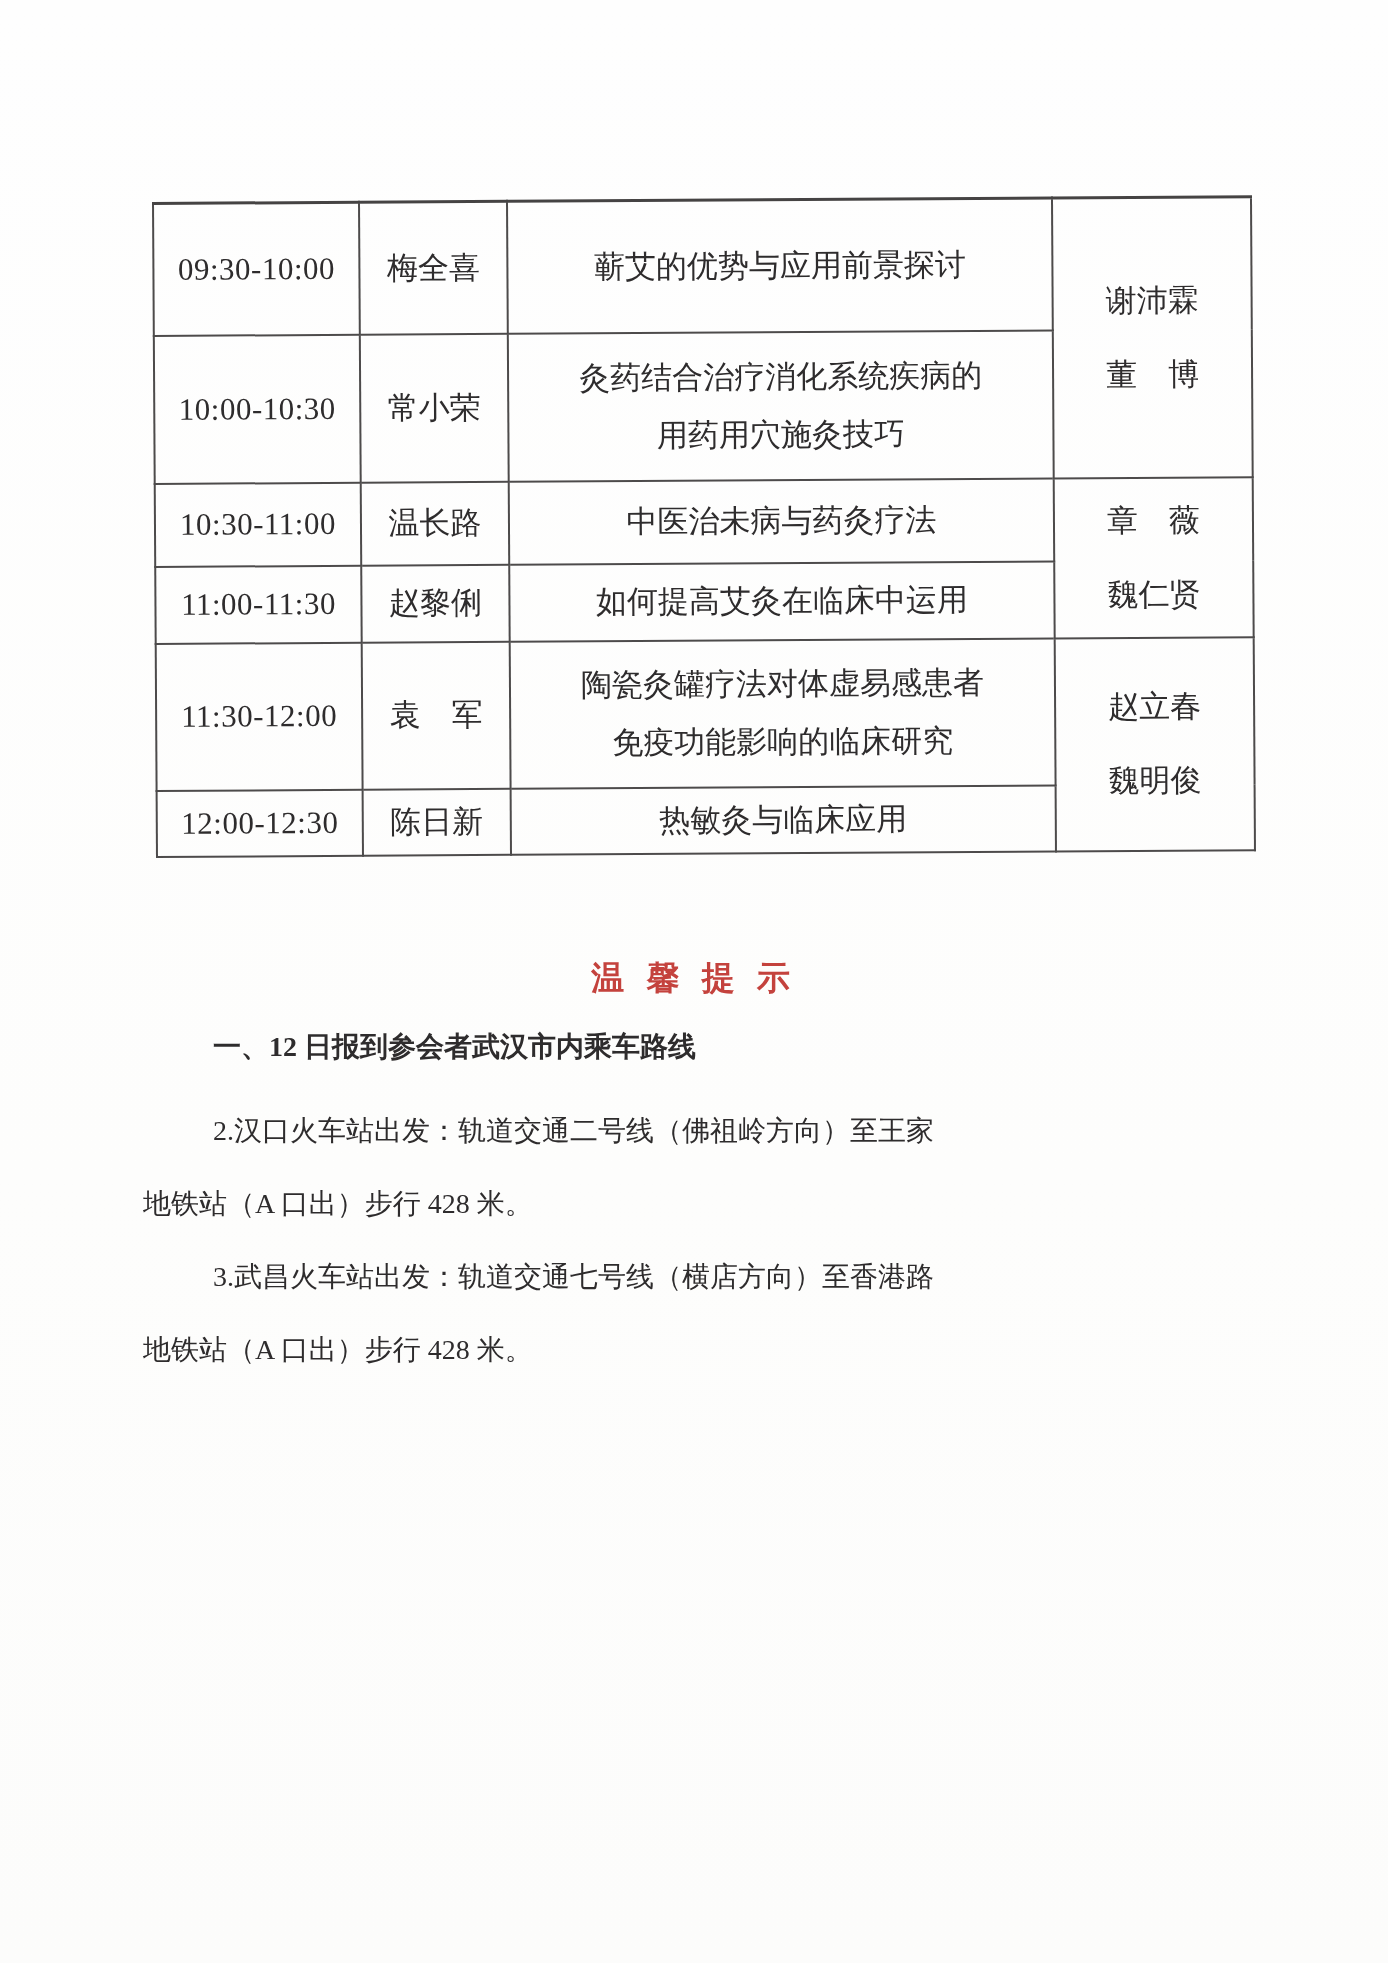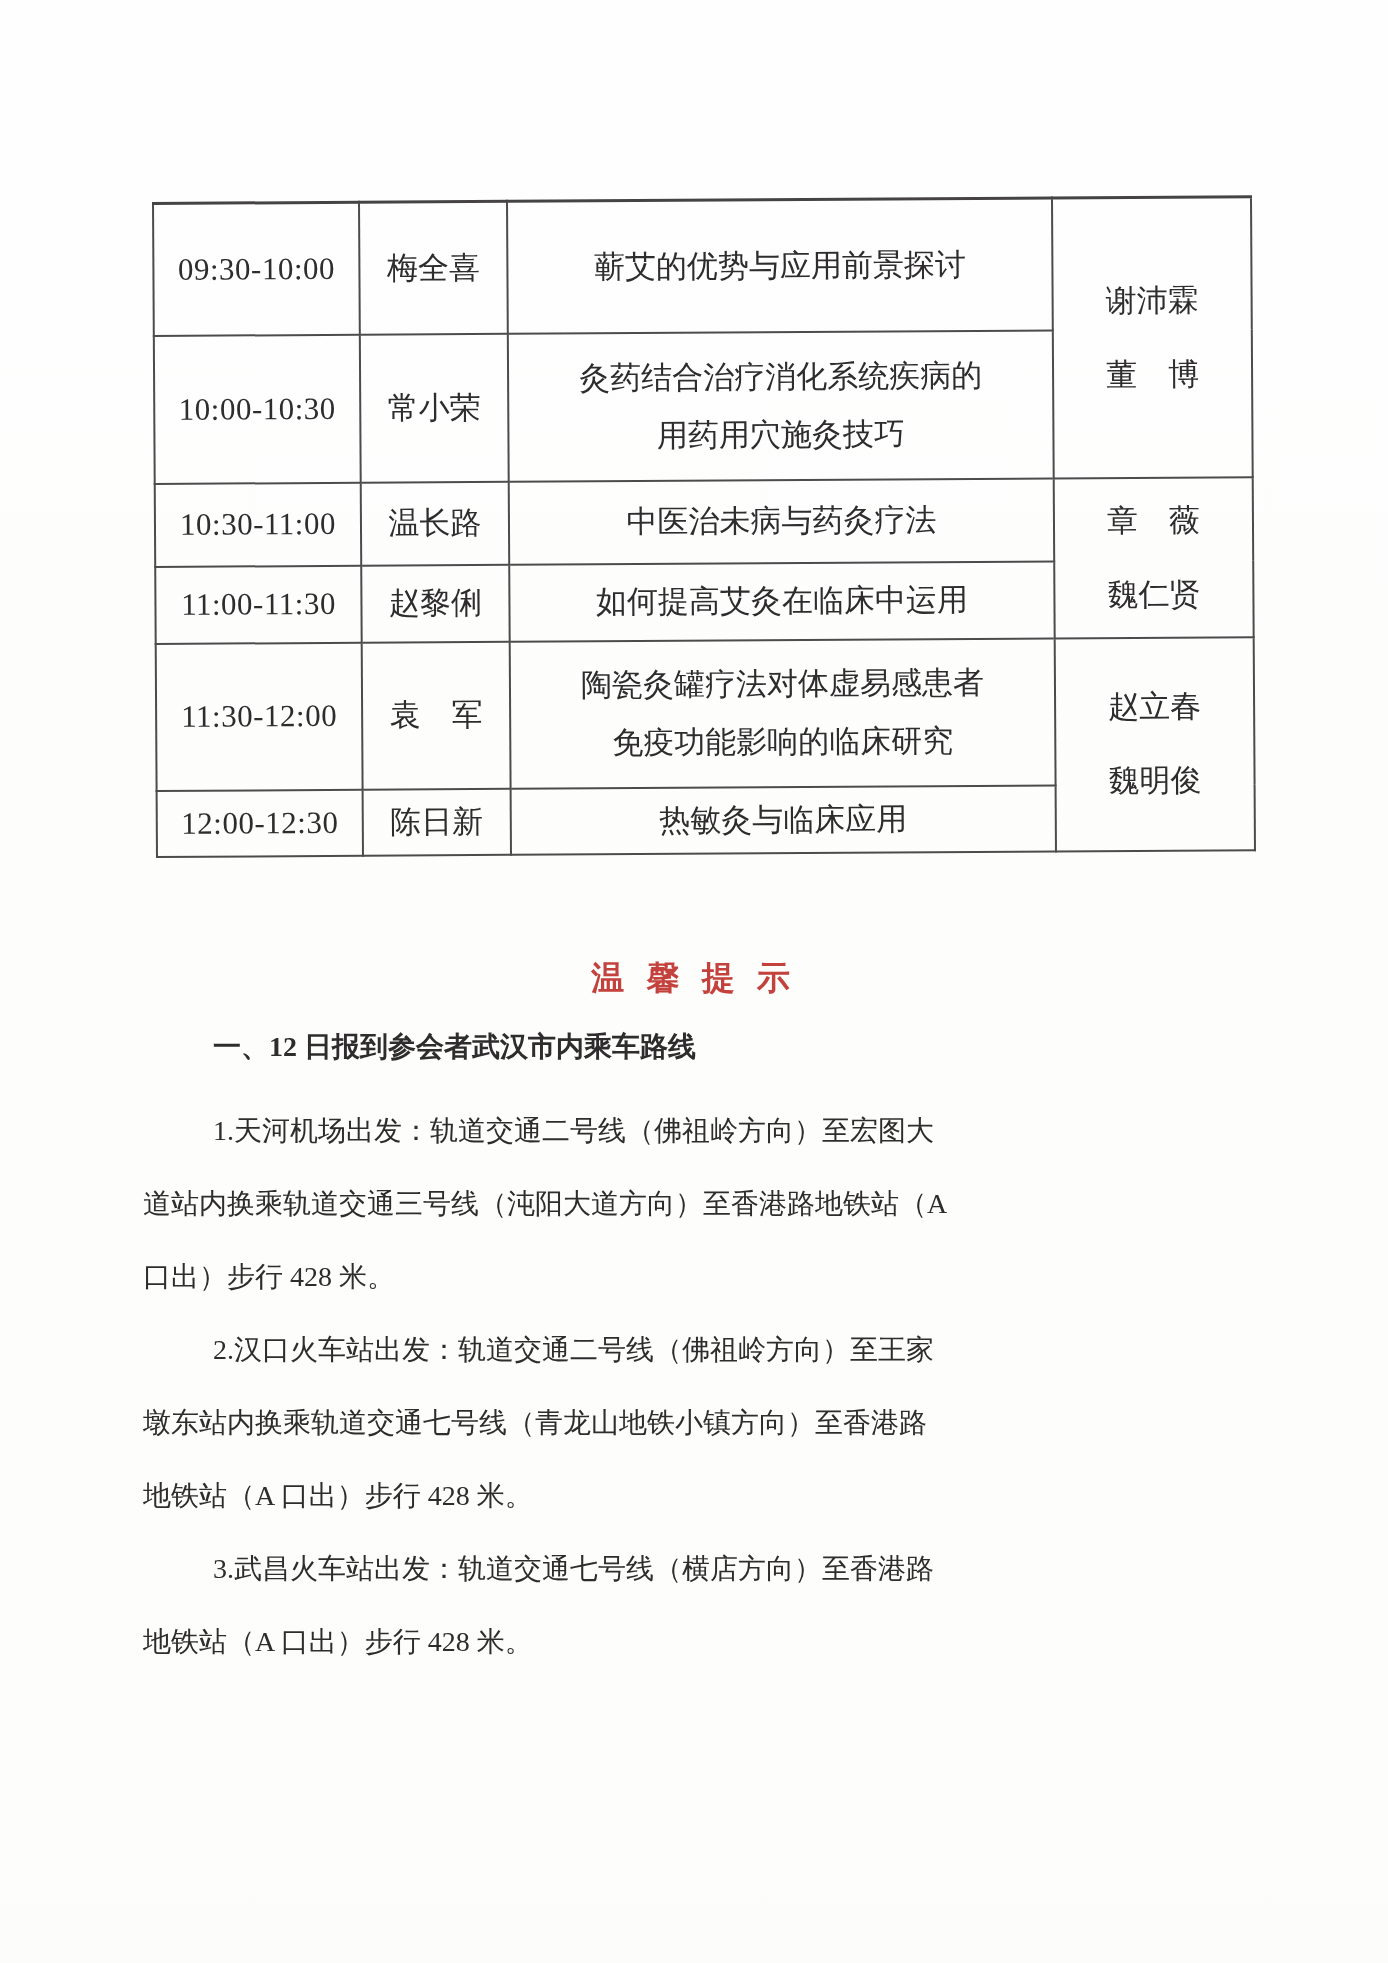--- a/index.html
+++ b/index.html
@@ -149,29 +149,23 @@
       </td>
     </tr>
   </tbody>
     </table>
 
   <div class="notice-title" style="color: rgb(196, 66, 61);">温 馨 提 示</div>
 
   <div class="notice-body">
     <p class="section-heading">一、12 日报到参会者武汉市内乘车路线</p>
 
-    <div class="route-paragraph">
-      <div class="para-line first">1.天河机场出发：轨道交通二号线（佛祖岭方向）至宏图大</div>
-      <div class="para-line">道站内换乘轨道交通三号线（沌阳大道方向）至香港路地铁站（A</div>
-      <div class="para-line">口出）步行 428 米。</div>
-    </div>
 
     <div class="route-paragraph">
       <div class="para-line first">2.汉口火车站出发：轨道交通二号线（佛祖岭方向）至王家</div>
-      <div class="para-line">墩东站内换乘轨道交通七号线（青龙山地铁小镇方向）至香港路</div>
       <div class="para-line">地铁站（A 口出）步行 428 米。</div>
     </div>
 
     <div class="route-paragraph">
       <div class="para-line first">3.武昌火车站出发：轨道交通七号线（横店方向）至香港路</div>
       <div class="para-line">地铁站（A 口出）步行 428 米。</div>
     </div>
   </div>
 
 </div>

